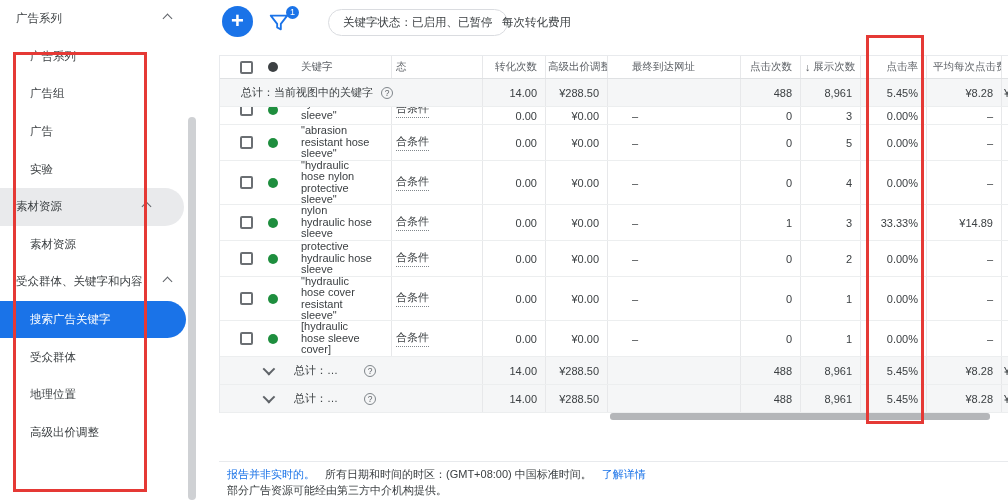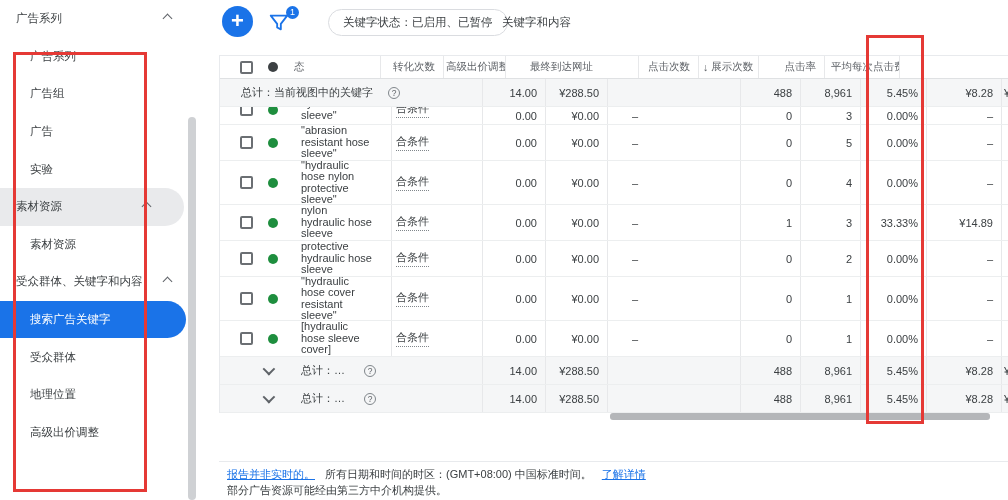--- a/index.html
+++ b/index.html
@@ -54,31 +54,31 @@
   .vr{border-right:1px solid #e7e8ea}
   .num{justify-content:flex-end;padding-right:8px}
   .kw{flex-direction:column;align-items:flex-start;justify-content:center;line-height:11.5px}
   .checkbox{display:inline-block;width:13px;height:13px;border:2px solid #6b6f73;border-radius:2px;background:#fff}
   .dot{display:inline-block;width:10px;height:10px;border-radius:50%}
   .dot.green{background:var(--green)}
   .dot.dark{background:#3c4043}
   .status-txt{border-bottom:1px dotted #80868b;padding-bottom:1px}
   .help{display:inline-flex;align-items:center;justify-content:center;width:12px;height:12px;border:1px solid #80868b;
         border-radius:50%;font-size:8.5px;color:var(--header_text);flex:none}
-  .tspan{width:263px;padding-left:21px;gap:15px}
+  .tspan{width:263px;padding-left:21px;gap:8px}
   .tspan.tot{padding-left:43px}
   .chevdn{display:inline-block;width:9px;height:9px;border-right:2px solid var(--header_text);border-bottom:2px solid var(--header_text);
           transform:rotate(45deg) translateY(-2px);margin-right:14px}
-  .tlabel{margin-right:4px}
+  .tlabel{margin-right:18px}
   .hscroll{position:absolute;left:610px;top:413px;width:380px;height:7px;background:#b4b6b9;border-radius:3px}
 
   
   .fdivider{position:absolute;left:219px;top:461px;width:789px;height:1px;background:#e8eaed}
   .footer{position:absolute;left:227px;top:466px;font-size:11px;color:var(--body_text);line-height:16px}
-  .footer a{color:var(--accent);text-decoration:underline;cursor:pointer}
+  .footer a{color:var(--accent);cursor:pointer}
   .footer .sep{margin:0 4px 0 6px}
 
   
   .red-rect{position:absolute;border:3px solid var(--red);pointer-events:none}
 </style>
 </head>
 <body>
 
 <div class="screen">
 
@@ -126,31 +126,32 @@
   <div class="sb-scroll"></div>
 
   <div class="fab">+</div>
   <div class="filter">
     <svg width="22" height="22" viewBox="0 0 24 24">
       <path d="M3 5h18l-7 9v6l-4-2v-4z" fill="none" stroke="#1a73e8" stroke-width="2" stroke-linejoin="round"></path>
     </svg>
     <span class="badge">1</span>
   </div>
   <div class="chip">关键字状态：已启用、已暂停</div>
-  <div class="add-filter">关键字和内容</div>
+  <div class="add-filter">每次转化费用</div>
 
   <div class="table">
     <div class="tinner">
       <div class="thead">
         <div class="cell c1">
             <span class="checkbox"></span>
           </div>
         <div class="cell c2">
             <span class="dot dark"></span>
           </div>
+        <div class="cell c3 vr">关键字</div>
         <div class="cell c4 vr">态</div>
         <div class="cell c5 vr num">转化次数</div>
         <div class="cell c6 vr">高级出价调整</div>
         <div class="cell c7 vr">最终到达网址</div>
         <div class="cell c8 vr num">点击次数</div>
         <div class="cell c9 vr">
           <span style="margin-right:3px">↓</span>
           <span>展示次数</span>
         </div>
         <div class="cell c10 vr num">点击率</div>

